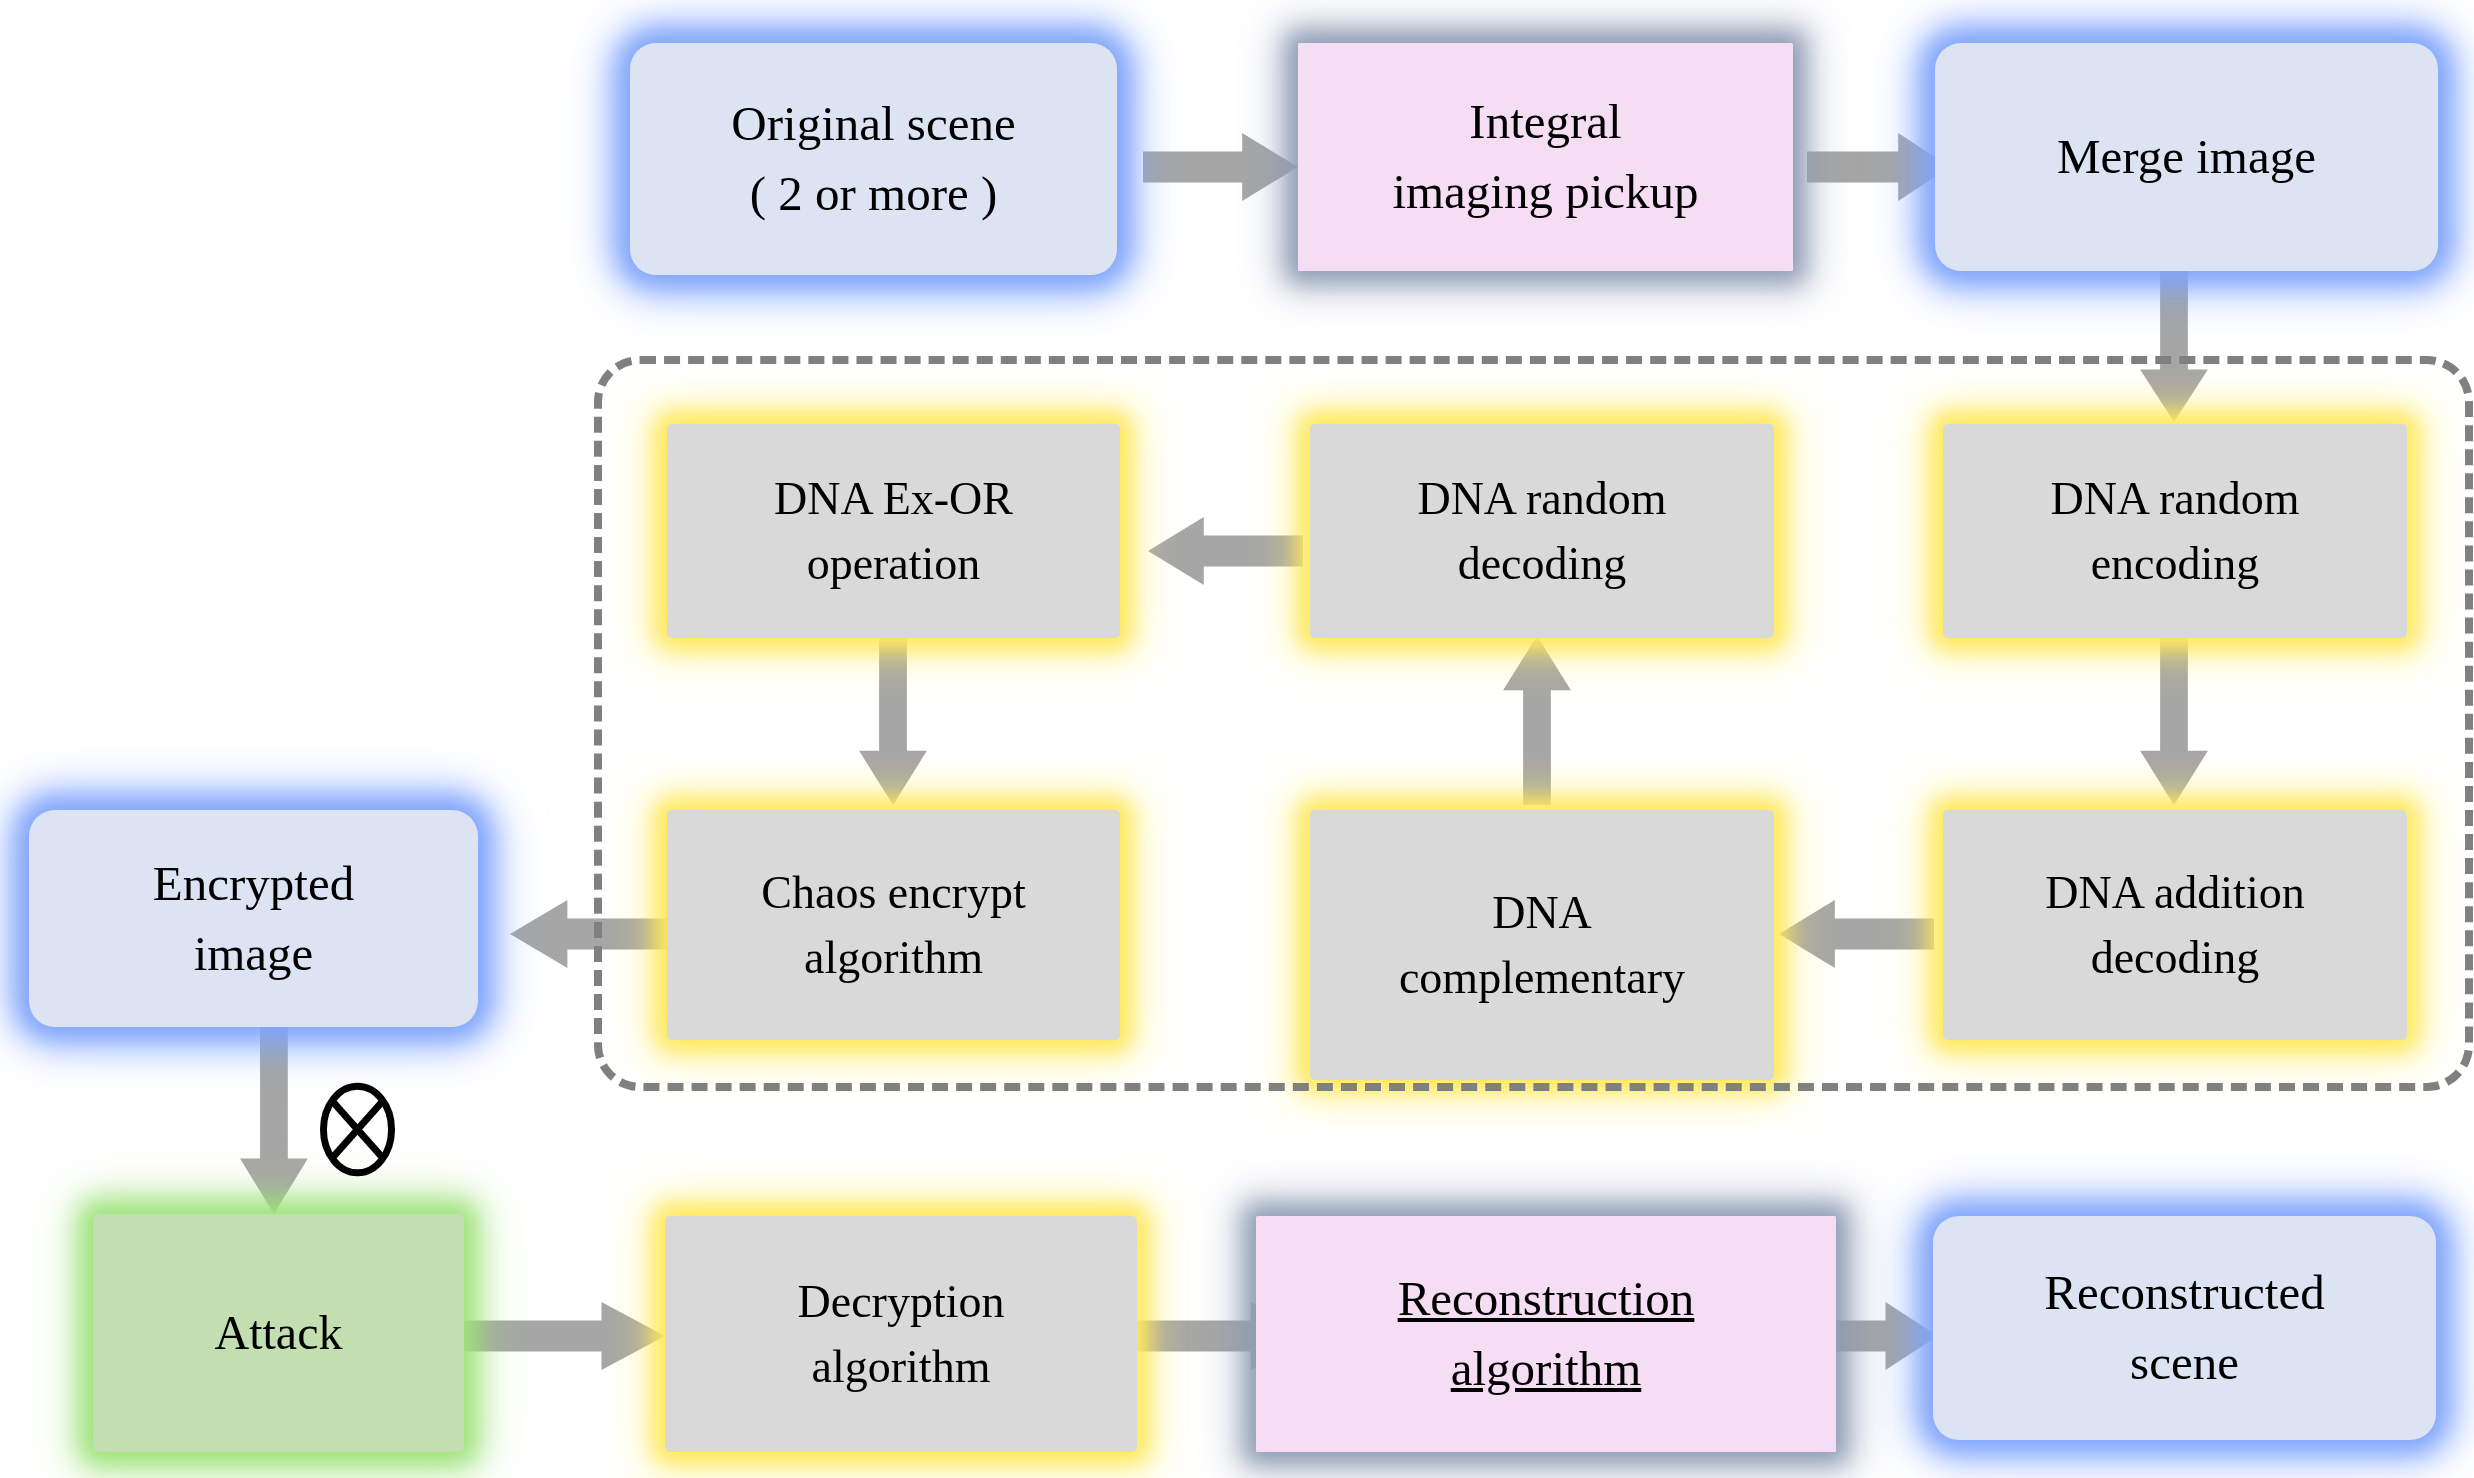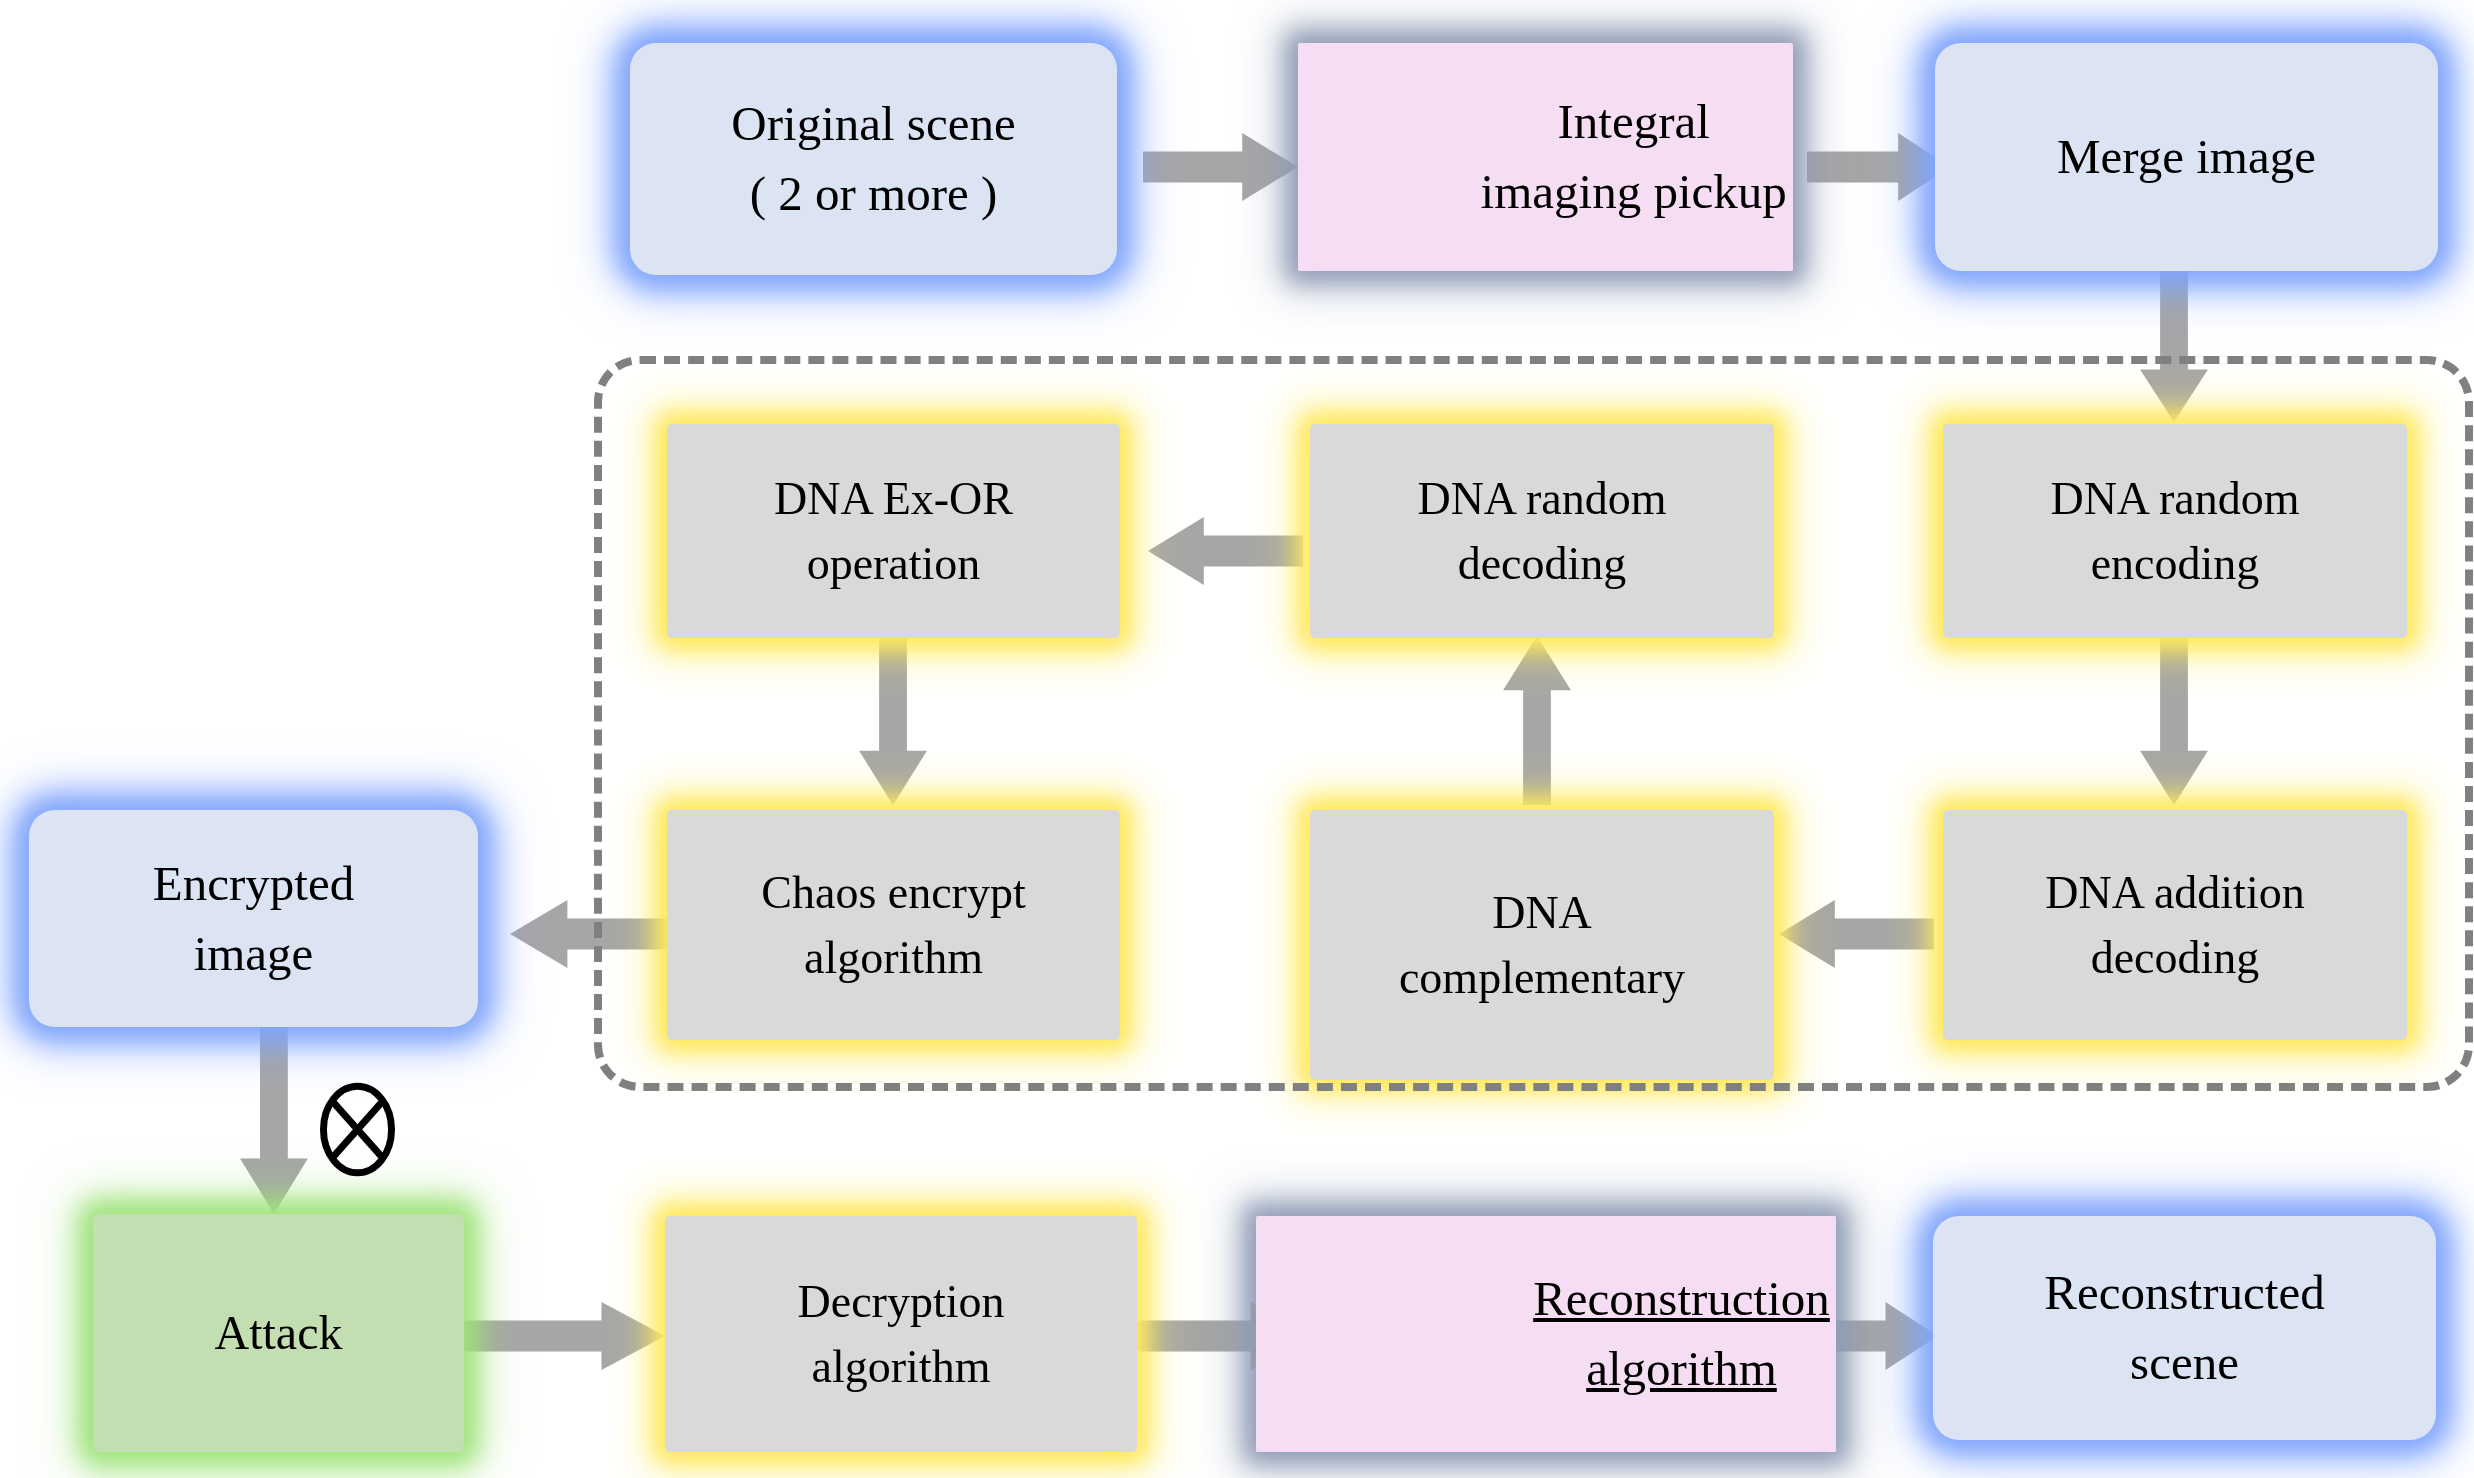--- a/index.html
+++ b/index.html
@@ -44,21 +44,20 @@
     font-size: 49px;
   }
 
   
   .node.pink {
     background: #f5ddf3;
     border-radius: 1.5px;
     box-shadow: 0 0 23px 10.8px #8e9cb5,
                 0 0 45px 20px rgba(142,156,181,0.45);
     font-size: 49px;
-    justify-content: flex-end;
   }
 
   
   .node.grey {
     background: #d9d9d9;
     border-radius: 5px;
     box-shadow: 0 0 20px 10px #ffe95c,
                 0 0 40px 18.6px rgba(255,233,92,0.55);
     font-size: 46px;
   }

